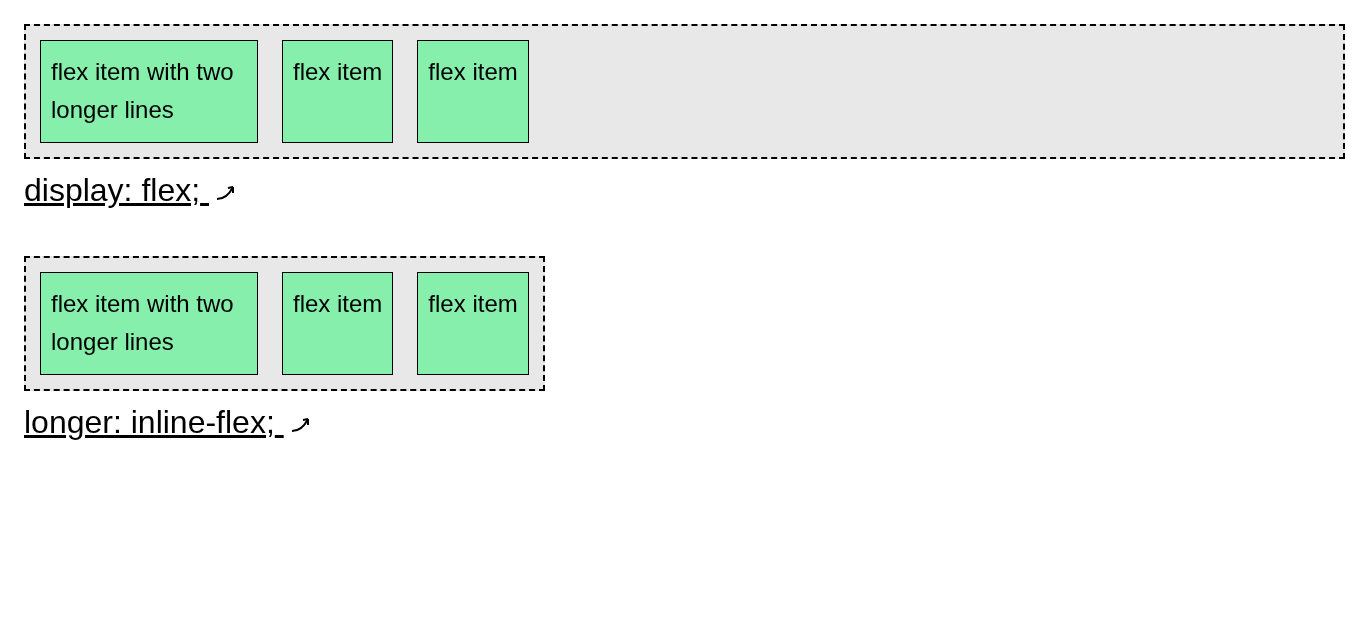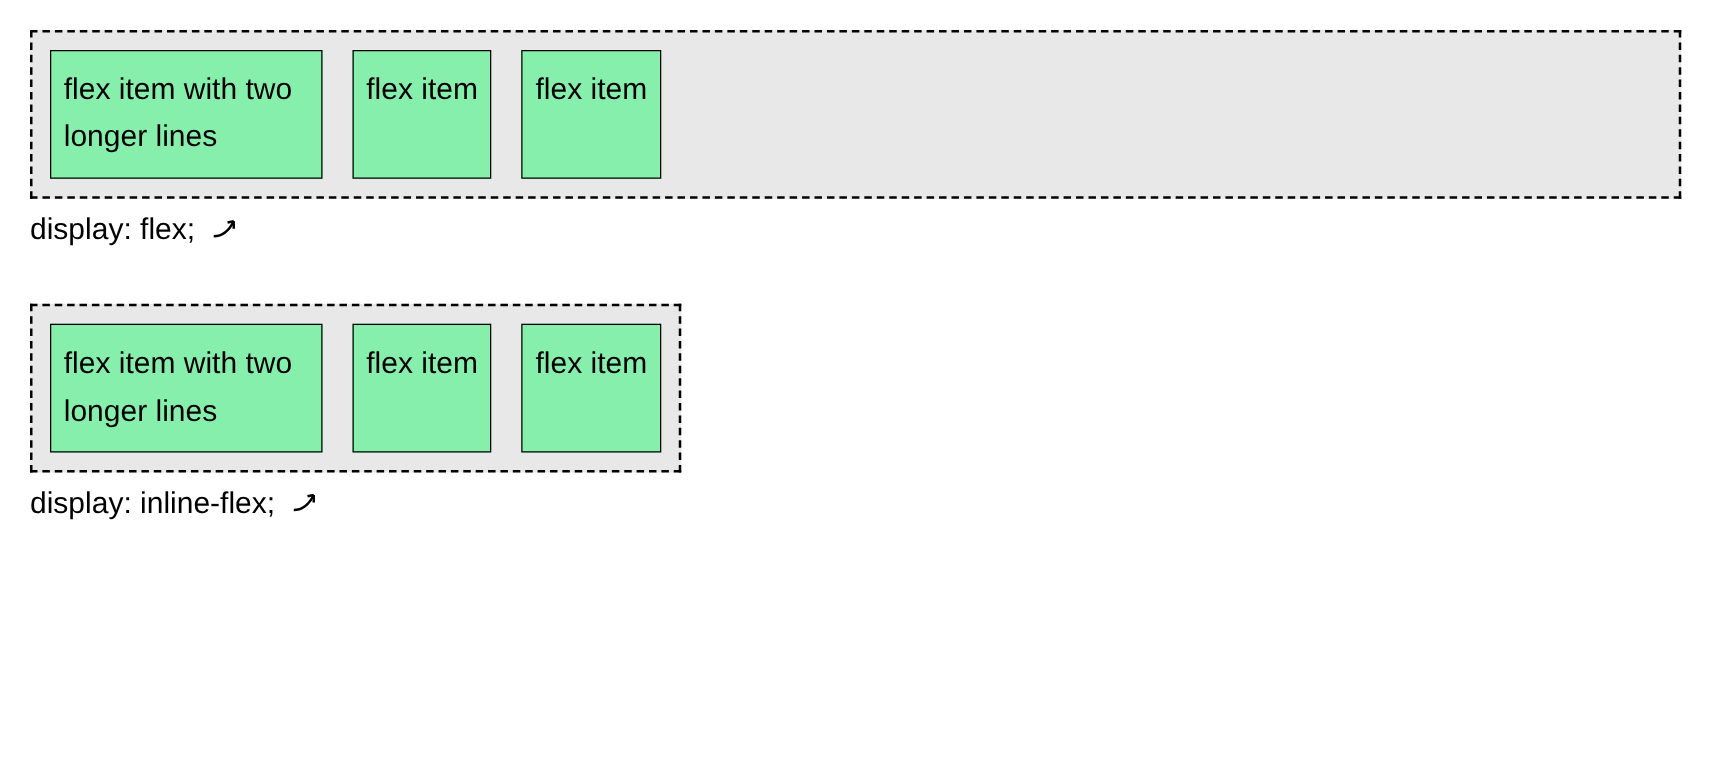--- a/index.html
+++ b/index.html
@@ -32,21 +32,22 @@
       border: 1px solid #000;
       padding: 12px 10px;
       box-sizing: border-box;
       min-width: 110px;
     }
     .flex-item.wide {
       max-width: 218px;
     }
     .caption {
       margin-top: 6px;
-      font-size: 24px;
+      font-size: 32px;
+      text-decoration: underline;
     }
     .arrow-icon svg {
       vertical-align: -2px;
       margin-left: 4px;
     }
     .gap {
       height: 40px;
     }
   </style>
 </head>
@@ -70,20 +71,20 @@
 <div class="gap"></div>
 
 <div>
   <div class="container-inline-flex">
     <div class="flex-item wide">flex item with two longer lines</div>
     <div class="flex-item">flex item</div>
     <div class="flex-item">flex item</div>
   </div>
 </div>
 <div class="caption">
-  <span>display: inline-flex;</span>
+  <span>longer: inline-flex;</span>
   <span class="arrow-icon">
     <svg width="28" height="22" viewBox="0 0 28 22">
       <path d="M 4 18 Q 14 18 20 6" stroke="#000" stroke-width="2" fill="none"></path>
       <path d="M 20 6 L 15 7 M 20 6 L 20 12" stroke="#000" stroke-width="2" fill="none"></path>
     </svg>
   </span>
 </div>
 
 </body></html>

